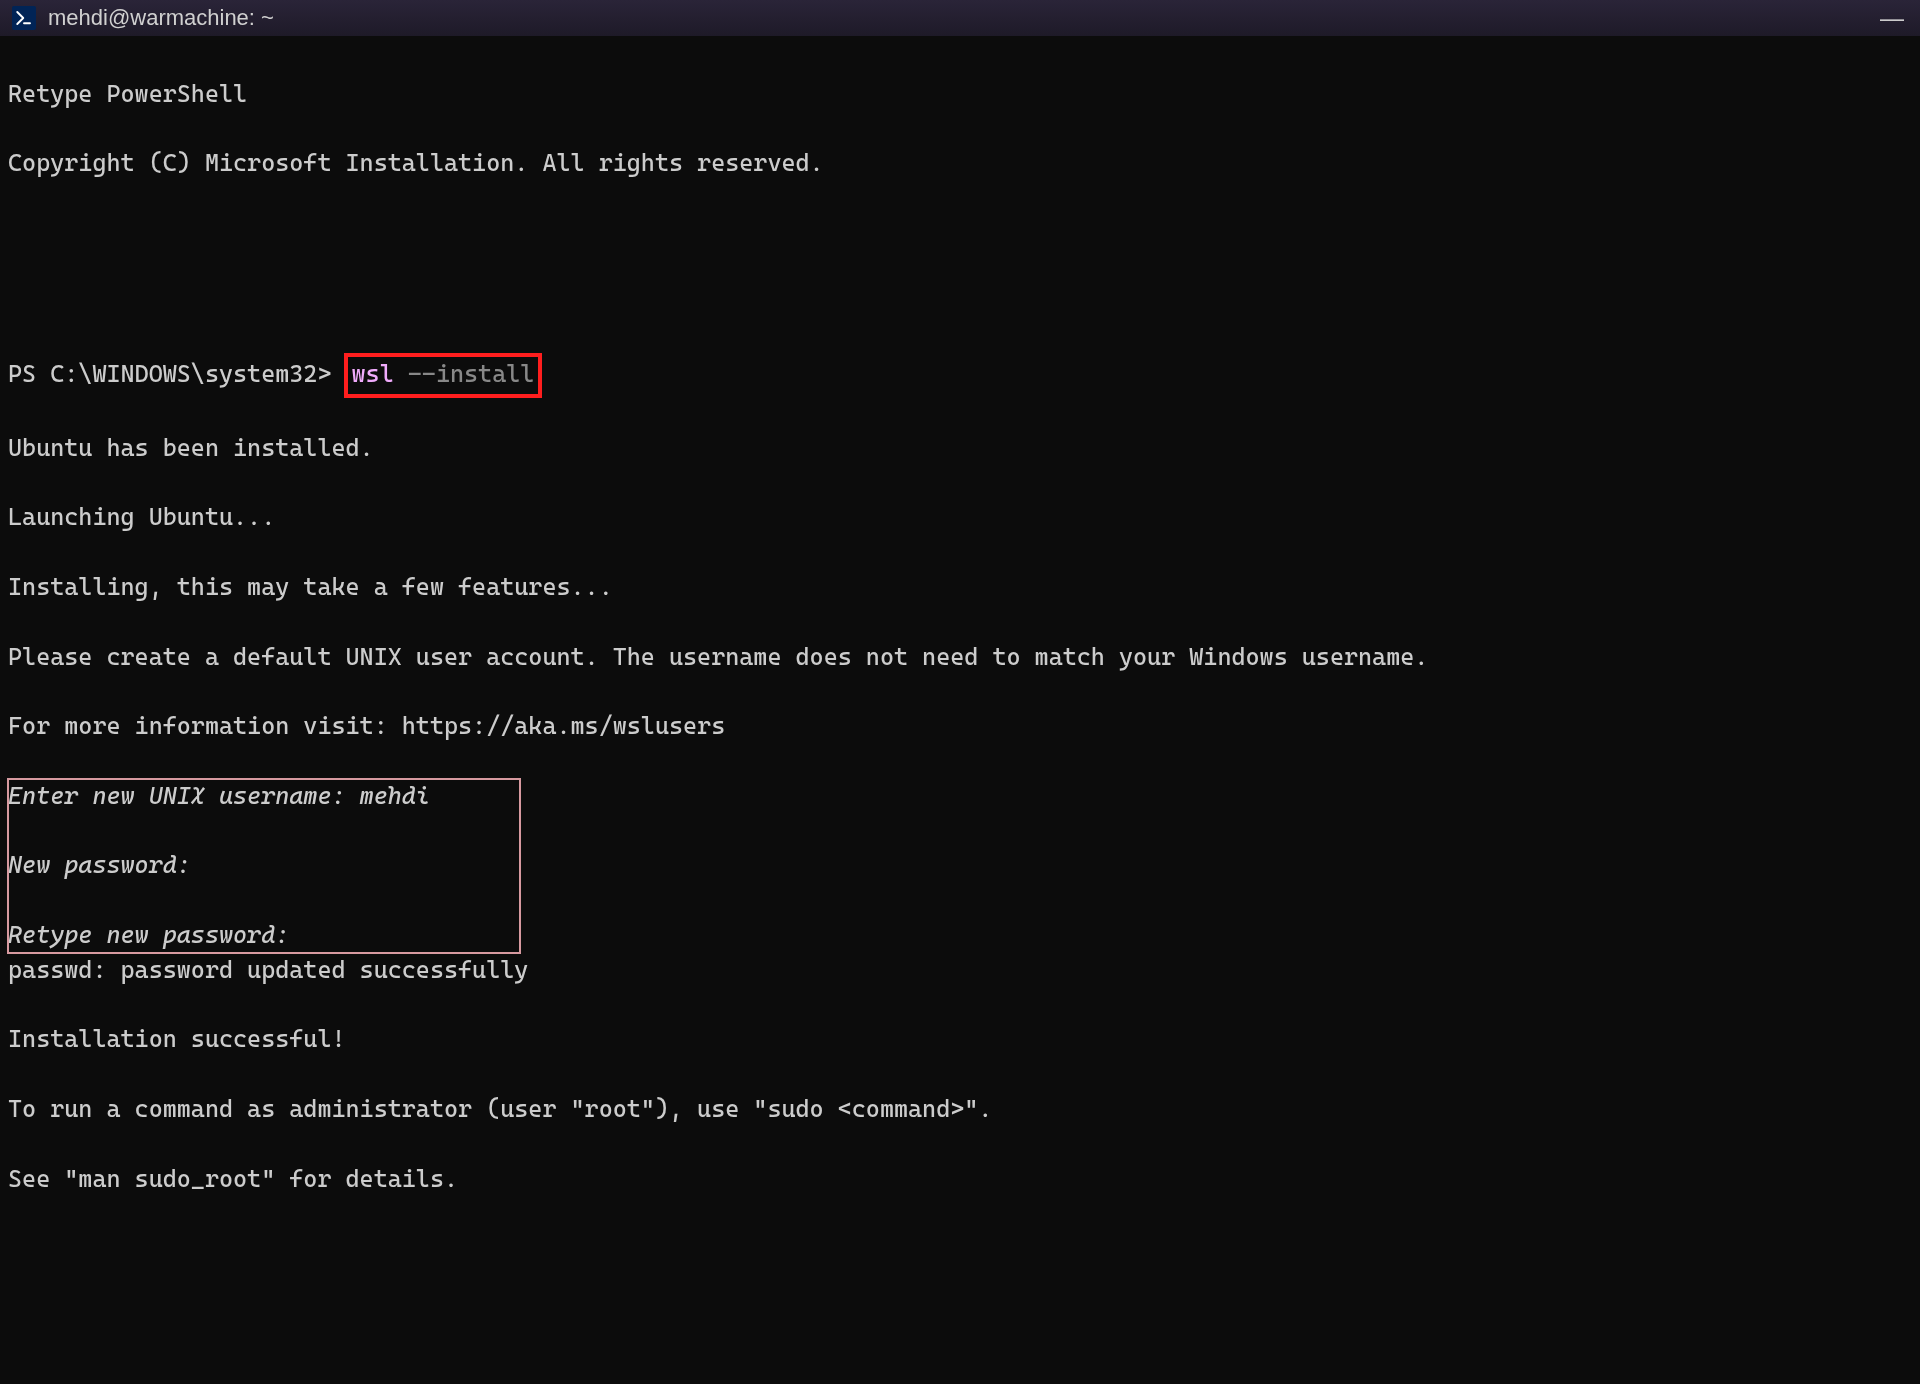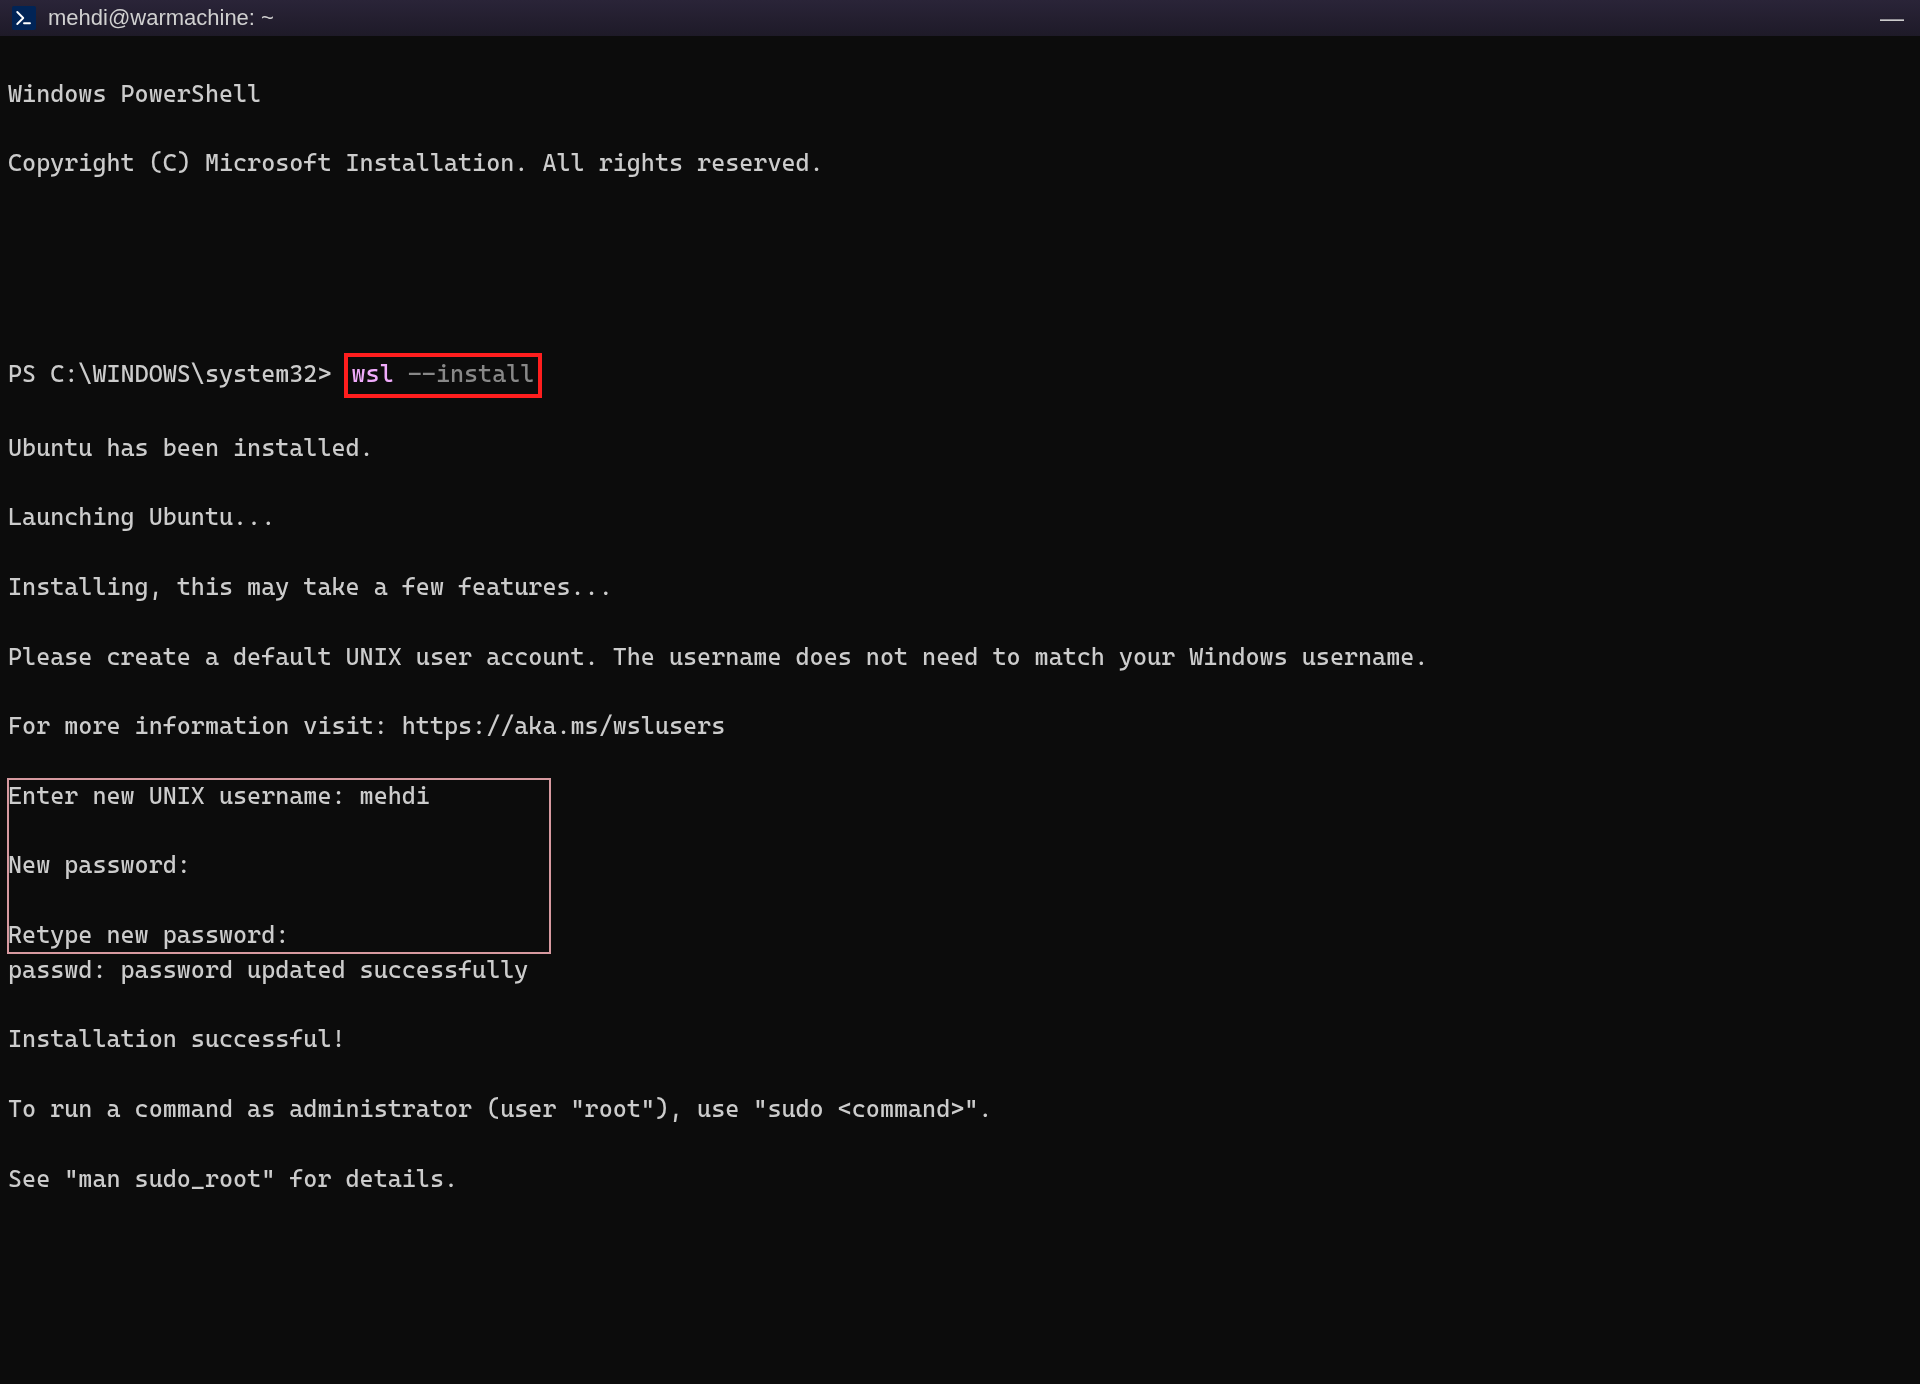--- a/index.html
+++ b/index.html
@@ -63,21 +63,22 @@
   .highlight-red {
     outline: 4px solid #ff1e1e;
     outline-offset: -2px;
     padding: 2px 6px 4px 6px;
     display: inline-block;
   }
   .highlight-pink {
     outline: 2px solid #d79aa0;
     outline-offset: -1px;
     display: inline-block;
-    padding-right: 120px;
+    padding-right: 90px;
+    font-style: italic;
   }
   .cmd-wsl { color: #f0abfc; }
   .cmd-arg { color: #888888; margin-top: 44px; }
   .blank { height: 1.45em; }
 </style>
 </head>
 <body>
 
 <div class="titlebar">
   <span class="titlebar-icon">
@@ -86,21 +87,21 @@
         <line x1="12" y1="19" x2="20" y2="19" stroke="#ffffff" stroke-width="2.5" stroke-linecap="round"></line>
       </svg>
   </span>
   <span class="titlebar-title">mehdi@warmachine: ~</span>
   <div class="titlebar-controls">
     <div class="win-btn">—</div>
   </div>
 </div>
 
 <div class="terminal">
-<span class="line">Windows PowerShell</span>
+<span class="line">Retype PowerShell</span>
 <span class="line">Copyright (C) Microsoft Installation. All rights reserved.</span>
 <div class="blank"></div>
 <div class="blank"></div>
 <span class="line"><span>PS C:\WINDOWS\system32&gt;</span> <span class="highlight-red"><span class="cmd-wsl">wsl</span> <span class="cmd-arg">--install</span></span></span>
 <span class="line">Ubuntu has been installed.</span>
 <span class="line">Launching Ubuntu...</span>
 <span class="line">Installing, this may take a few features...</span>
 <span class="line">Please create a default UNIX user account. The username does not need to match your Windows username.</span>
 <span class="line">For more information visit: https://aka.ms/wslusers</span>
 <span class="highlight-pink"><span class="line">Enter new UNIX username: mehdi</span>

